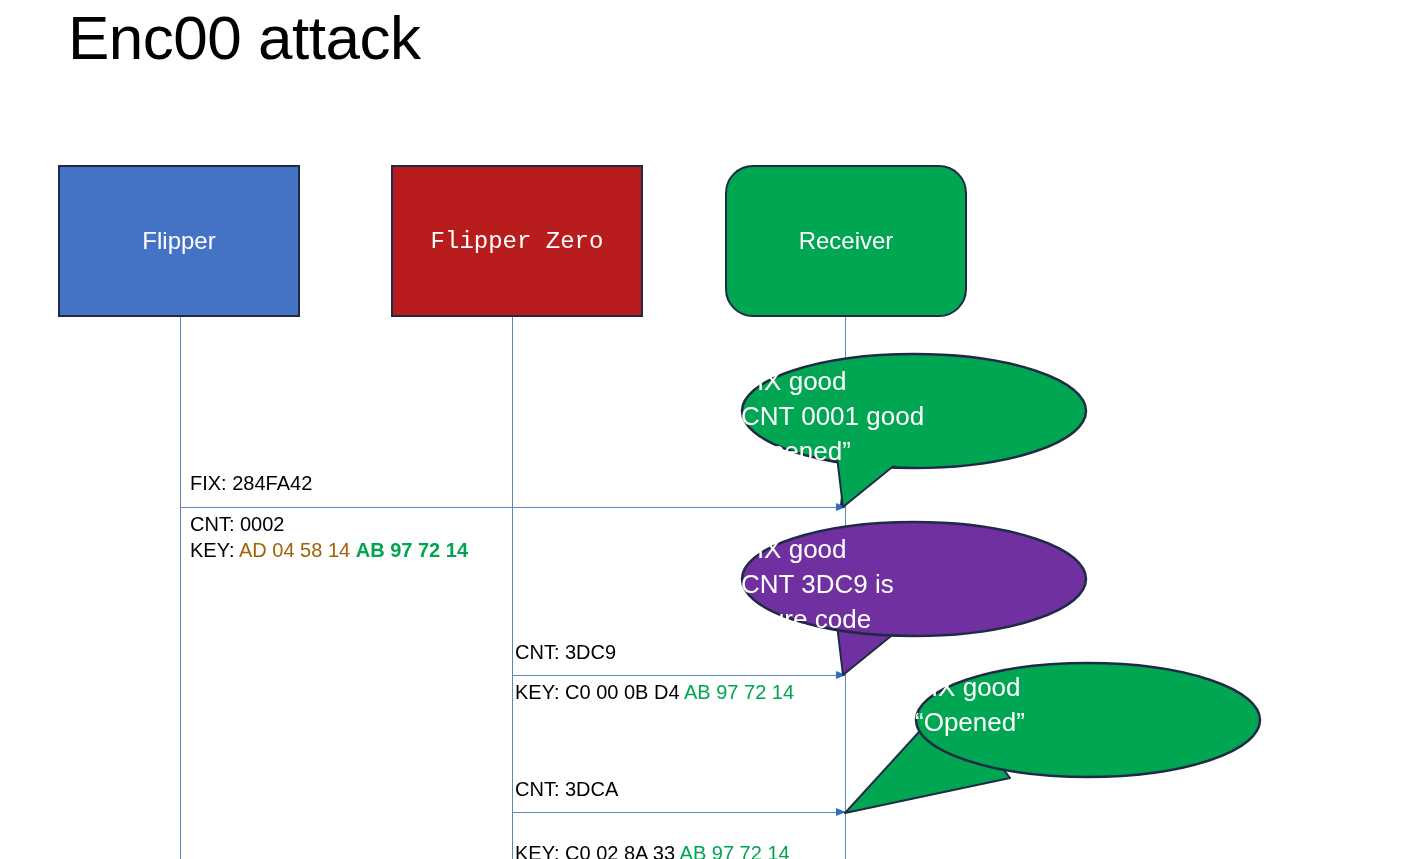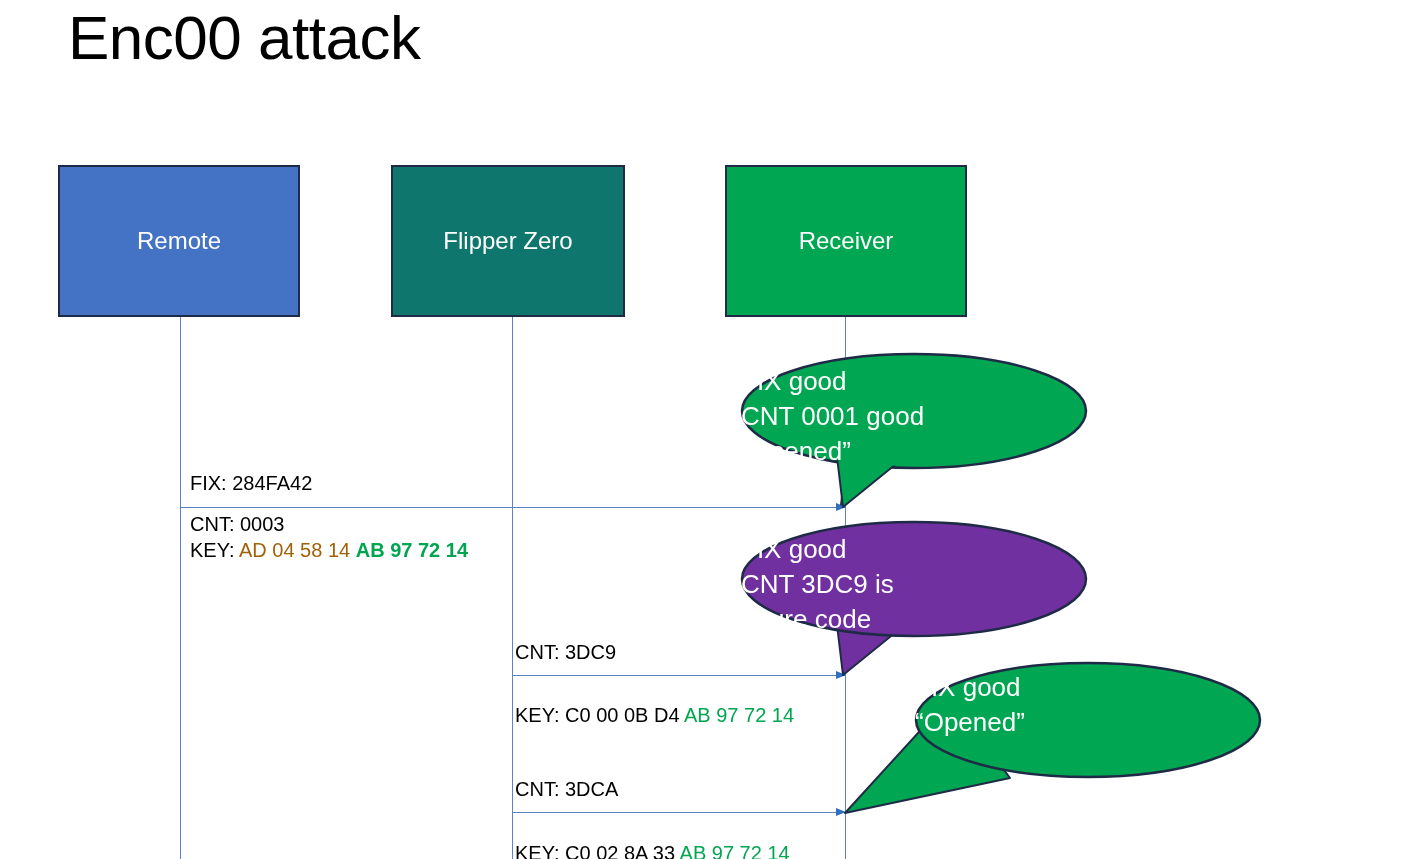--- a/index.html
+++ b/index.html
@@ -42,22 +42,22 @@
     box-sizing: border-box;
     border: 2px solid #1F2B46;
     display: flex;
     align-items: center;
     justify-content: center;
     color: #ffffff;
     font-size: 24px;
     font-weight: 400;
   }
   .actor-remote  { left: 58px;  top: 165px; width: 242px; height: 152px; background: #4472C4; }
-  .actor-flipper { left: 391px; top: 165px; width: 234px; height: 152px; background: #0f766e; }
-  .actor-receiver{ left: 725px; top: 165px; width: 242px; height: 152px; background: #00A651; }
+  .actor-flipper { left: 391px; top: 165px; width: 252px; height: 152px; background: #b91c1c; font-family: Liberation Mono, monospace; }
+  .actor-receiver{ left: 725px; top: 165px; width: 242px; height: 152px; background: #00A651; border-radius: 28px; }
 
   
   .lifeline {
     position: absolute;
     width: 1px;
     background: #5B84C4;
   }
   .lifeline-remote   { left: 180px; top: 317px; height: 542px; }
   .lifeline-flipper  { left: 512px; top: 317px; height: 542px; }
   .lifeline-receiver { left: 845px; top: 317px; height: 542px; }
@@ -86,21 +86,21 @@
   .msg-label {
     position: absolute;
     font-size: 20px;
     line-height: 1.32;
     white-space: nowrap;
     color: #000000;
   }
   .msg-1-top  { left: 190px; top: 470px; }
   .msg-1-body { left: 190px; top: 511px; }
   .msg-2-top  { left: 515px; top: 639px; }
-  .msg-2-body { left: 515px; top: 679px; margin-top: 23px; }
+  .msg-2-body { left: 515px; top: 679px; }
   .msg-3-top  { left: 515px; top: 776px; }
   .msg-3-body { left: 515px; top: 840px; }
 
   .hex-red   { color: #a16207; }
   .hex-green { color: #00A550; font-weight: 700; }
   .hex-green-plain { color: #00A550; }
 
   
   .callout {
     position: absolute;
@@ -127,37 +127,37 @@
   .callout-3 .callout-text { top: 12px; left: 85px; width: 350px; }
 </style>
 </head>
 <body>
 
 <div id="slide">
 
   <div class="slide-title">Enc00 attack</div>
 
   <div class="actor-box actor-remote">
-    <span>Remote</span>
+    <span>Flipper</span>
   </div>
   <div class="actor-box actor-flipper">
     <span>Flipper Zero</span>
   </div>
   <div class="actor-box actor-receiver">
     <span>Receiver</span>
   </div>
 
   <div class="lifeline lifeline-remote"></div>
   <div class="lifeline lifeline-flipper"></div>
   <div class="lifeline lifeline-receiver"></div>
 
   <div class="msg-arrow arrow-1"></div>
   <div class="msg-label msg-1-top">FIX: 284FA42</div>
   <div class="msg-label msg-1-body">
-    <div>CNT: 0003</div>
+    <div>CNT: 0002</div>
     <div><span>KEY: </span><span class="hex-red">AD 04 58 14</span><span>&nbsp;</span><span class="hex-green">AB 97 72 14</span></div>
   </div>
 
   <div class="msg-arrow arrow-2"></div>
   <div class="msg-label msg-2-top">CNT: 3DC9</div>
   <div class="msg-label msg-2-body"><span>KEY: C0 00 0B D4 </span><span class="hex-green-plain">AB 97 72 14</span></div>
 
   <div class="msg-arrow arrow-3"></div>
   <div class="msg-label msg-3-top">CNT: 3DCA</div>
   <div class="msg-label msg-3-body"><span>KEY: C0 02 8A 33 </span><span class="hex-green-plain">AB 97 72 14</span></div>

